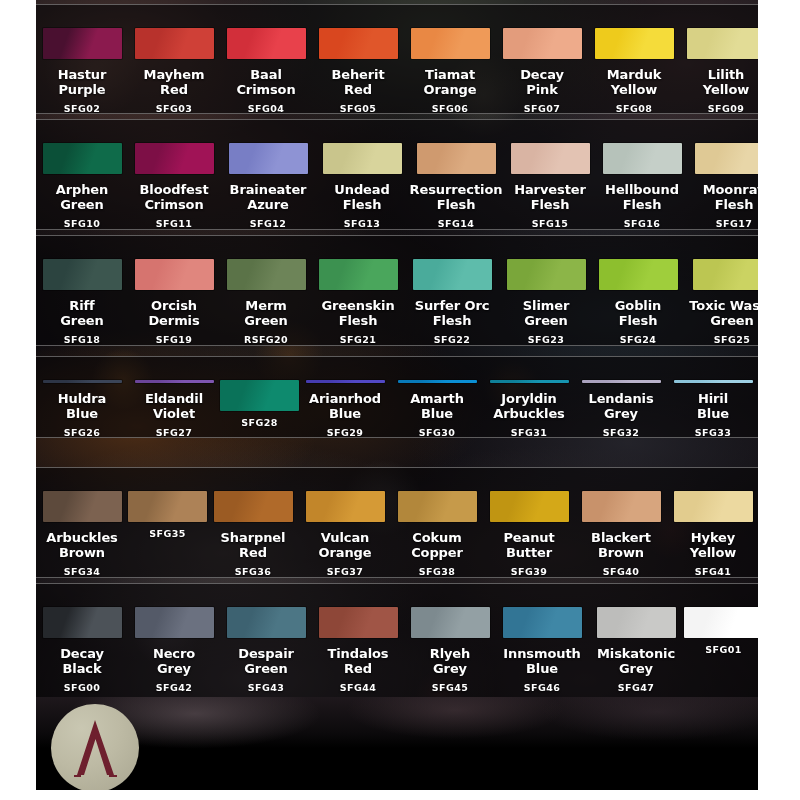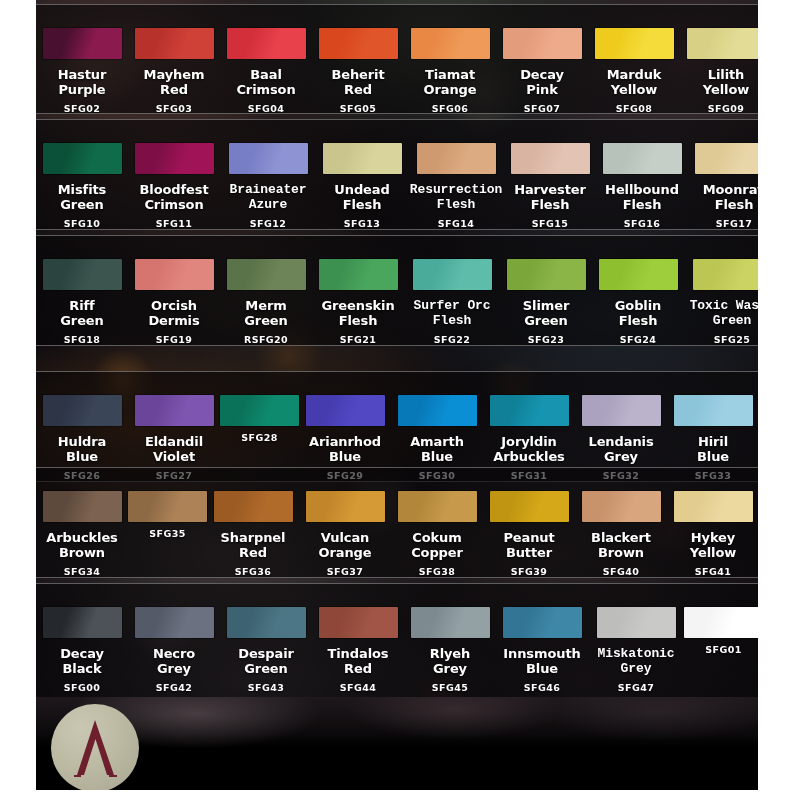--- a/index.html
+++ b/index.html
@@ -127,21 +127,21 @@
     margin-top: 9px;
     color: #ffffff;
     font-size: 13px;
     font-weight: bold;
     line-height: 14.5px;
     text-align: center;
     letter-spacing: -0.1px;
     width: 92px;
     text-shadow: 0 1px 2px rgba(0,0,0,0.9);
   }
-  .name.wide { width: 96px; font-family: Liberation Mono, monospace; }
+  .name.wide { width: 96px; }
 
   .code {
     margin-top: 6px;
     color: #ffffff;
     font-size: 9.5px;
     font-weight: bold;
     letter-spacing: 0.4px;
     text-align: center;
     text-shadow: 0 1px 2px rgba(0,0,0,0.9);
   }
@@ -275,21 +275,21 @@
           <div class="row-divider" style="bottom: 0px;"></div>
         </div>
         <div class="row" style="top: 119px; height: 111px;">
           <div class="row-veil"></div>
           <div class="swatches">
             <div class="cell">
               <div class="chip">
                 <div class="chip-inner" style="background: linear-gradient(110deg, rgb(11, 80, 56) 0%, rgb(11, 80, 56) 30%, rgb(15, 107, 74) 62%, rgb(15, 107, 74) 100%);"></div>
               </div>
               <div class="name">
-                <div>Misfits</div>
+                <div>Arphen</div>
                 <div>Green</div>
               </div>
               <div class="code">SFG10</div>
             </div>
             <div class="cell">
               <div class="chip">
                 <div class="chip-inner" style="background: linear-gradient(110deg, rgb(125, 15, 70) 0%, rgb(125, 15, 70) 30%, rgb(160, 19, 86) 62%, rgb(160, 19, 86) 100%);"></div>
               </div>
               <div class="name">
                 <div>Bloodfest</div>
@@ -441,21 +441,21 @@
               <div class="name wide">
                 <div>Toxic Waste</div>
                 <div>Green</div>
               </div>
               <div class="code">SFG25</div>
             </div>
           </div>
           <div class="row-divider" style="top: 0px;"></div>
           <div class="row-divider" style="bottom: 0px;"></div>
         </div>
-        <div class="row" style="top: 371px; height: 111px;">
+        <div class="row" style="top: 356px; height: 82px;">
           <div class="row-veil"></div>
           <div class="swatches">
             <div class="cell">
               <div class="chip">
                 <div class="chip-inner" style="background: linear-gradient(110deg, rgb(45, 53, 70) 0%, rgb(45, 53, 70) 30%, rgb(59, 69, 88) 62%, rgb(59, 69, 88) 100%);"></div>
               </div>
               <div class="name">
                 <div>Huldra</div>
                 <div>Blue</div>
               </div>

